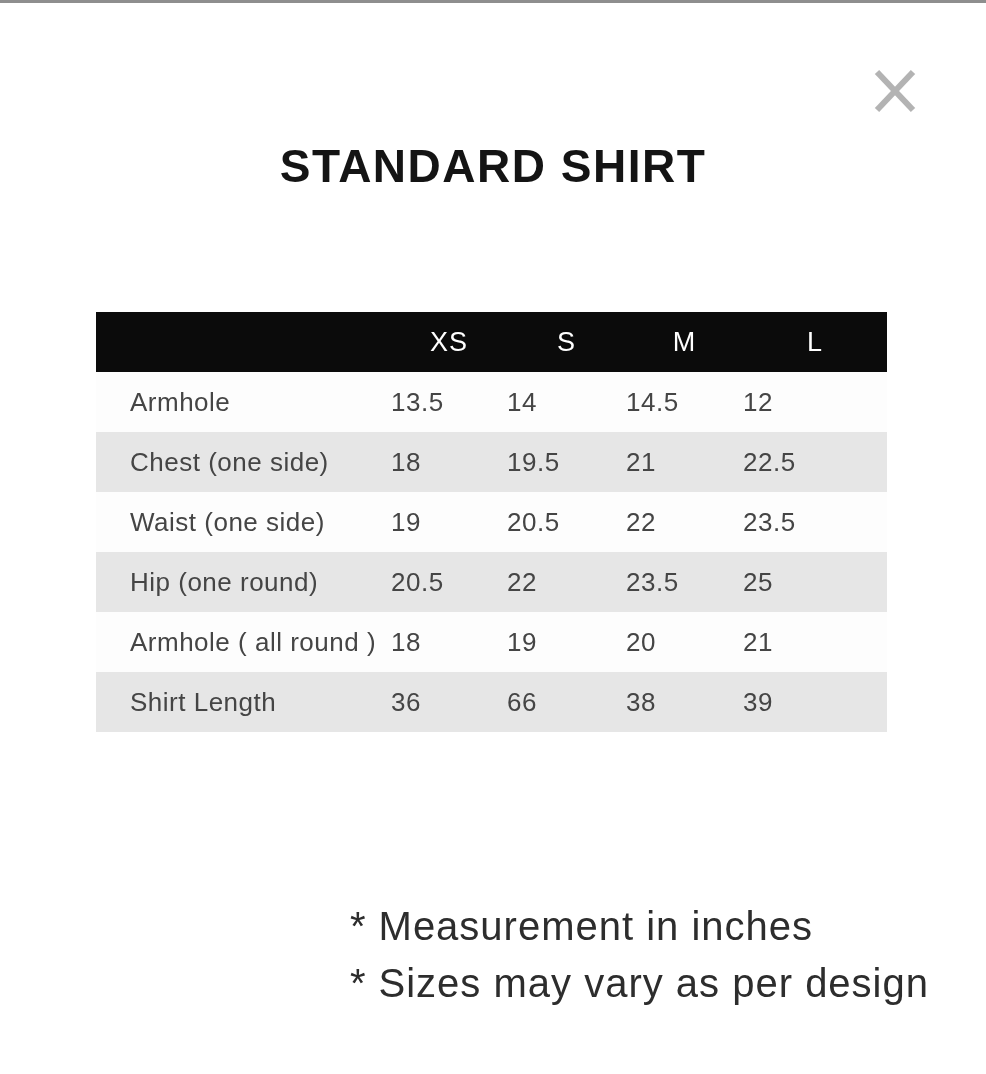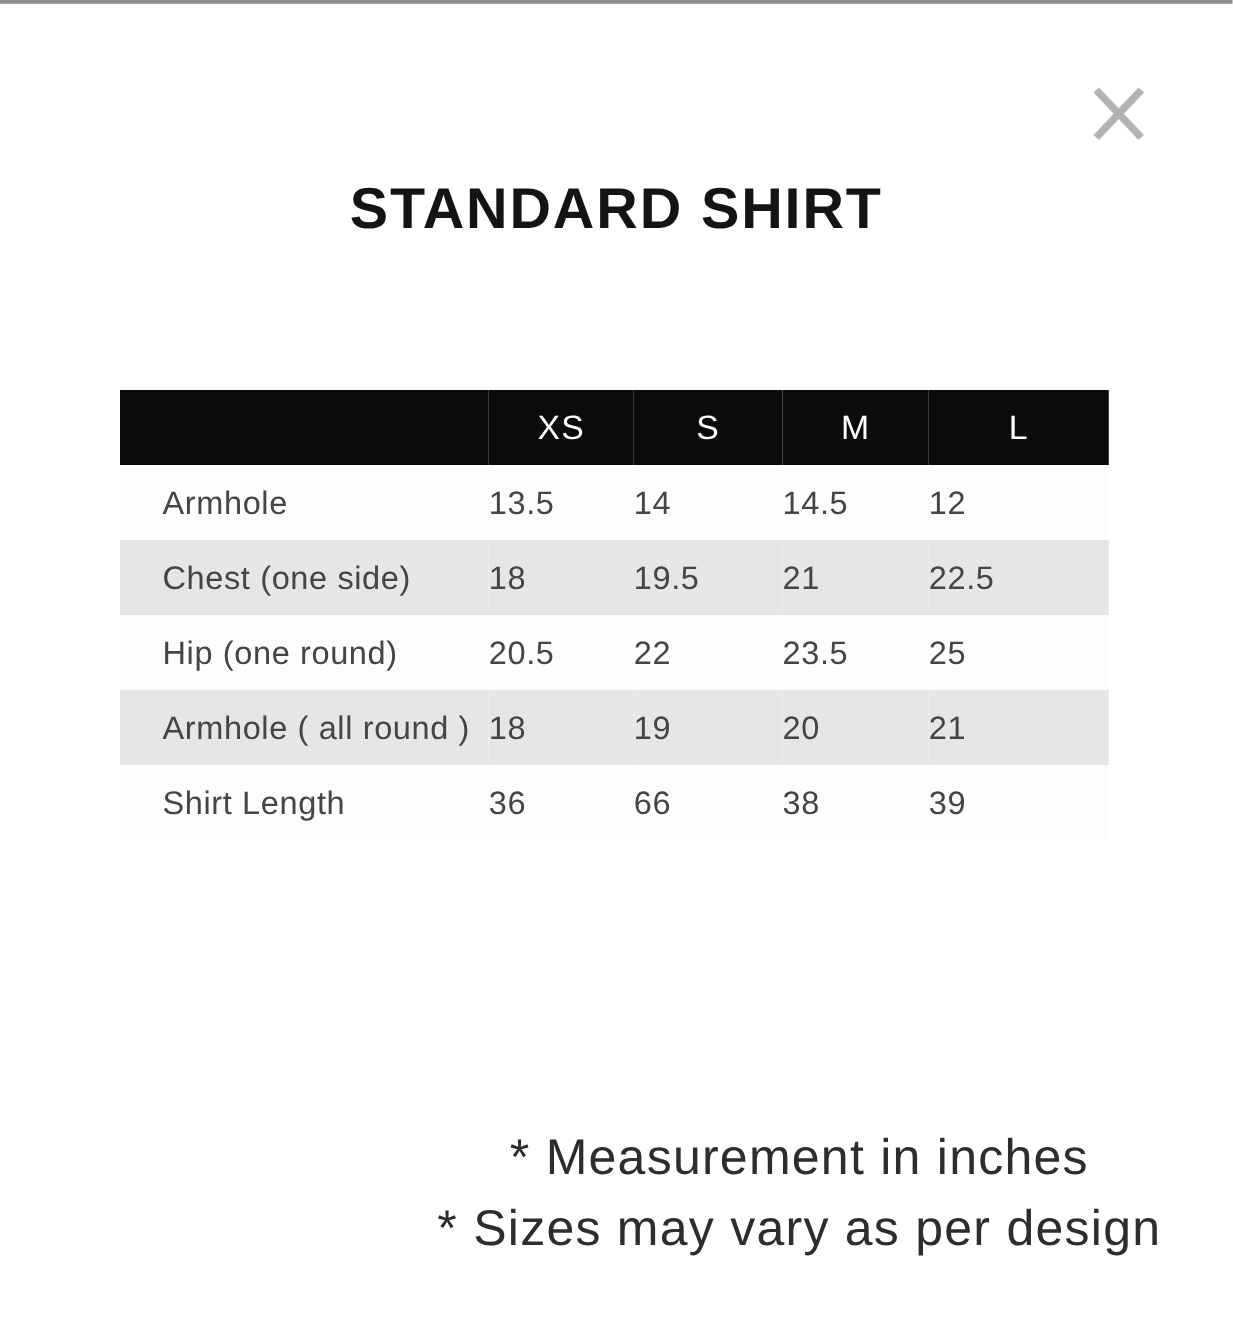--- a/index.html
+++ b/index.html
@@ -81,21 +81,21 @@
   .size-table tbody td.row-label {
     text-align: left;
     padding-left: 34px;
   }
   .size-table tbody tr:nth-child(odd)  { background: #fdfdfd; }
   .size-table tbody tr:nth-child(even) { background: #e6e6e6; }
   .footnotes {
     position: absolute;
     top: 898px;
     right: 57px;
-    text-align: center;
+    text-align: left;
     font-size: 40px;
     font-weight: 300;
     letter-spacing: 1px;
     color: #2d2d2d;
     line-height: 57px;
   }
 </style>
 </head>
 <body>
 
@@ -140,20 +140,27 @@
         <td>12</td>
       </tr>
       <tr>
         <td class="row-label">Chest (one side)</td>
         <td>18</td>
         <td>19.5</td>
         <td>21</td>
         <td>22.5</td>
       </tr>
       <tr>
+        <td class="row-label">Waist (one side)</td>
+        <td>19</td>
+        <td>20.5</td>
+        <td>22</td>
+        <td>23.5</td>
+      </tr>
+      <tr>
         <td class="row-label">Hip (one round)</td>
         <td>20.5</td>
         <td>22</td>
         <td>23.5</td>
         <td>25</td>
       </tr>
       <tr>
         <td class="row-label">Armhole ( all round )</td>
         <td>18</td>
         <td>19</td>

